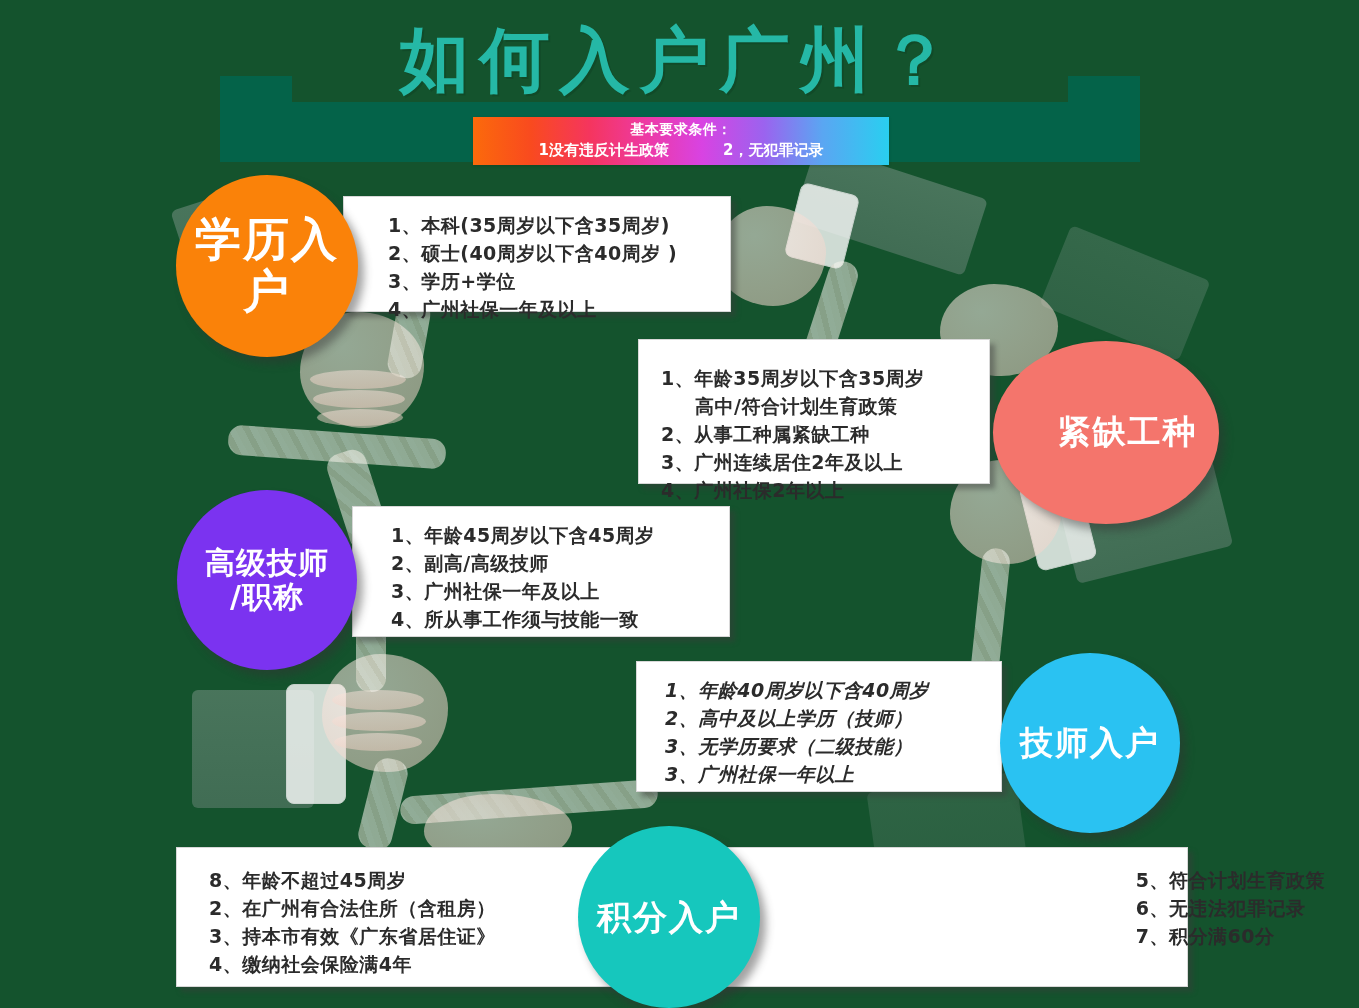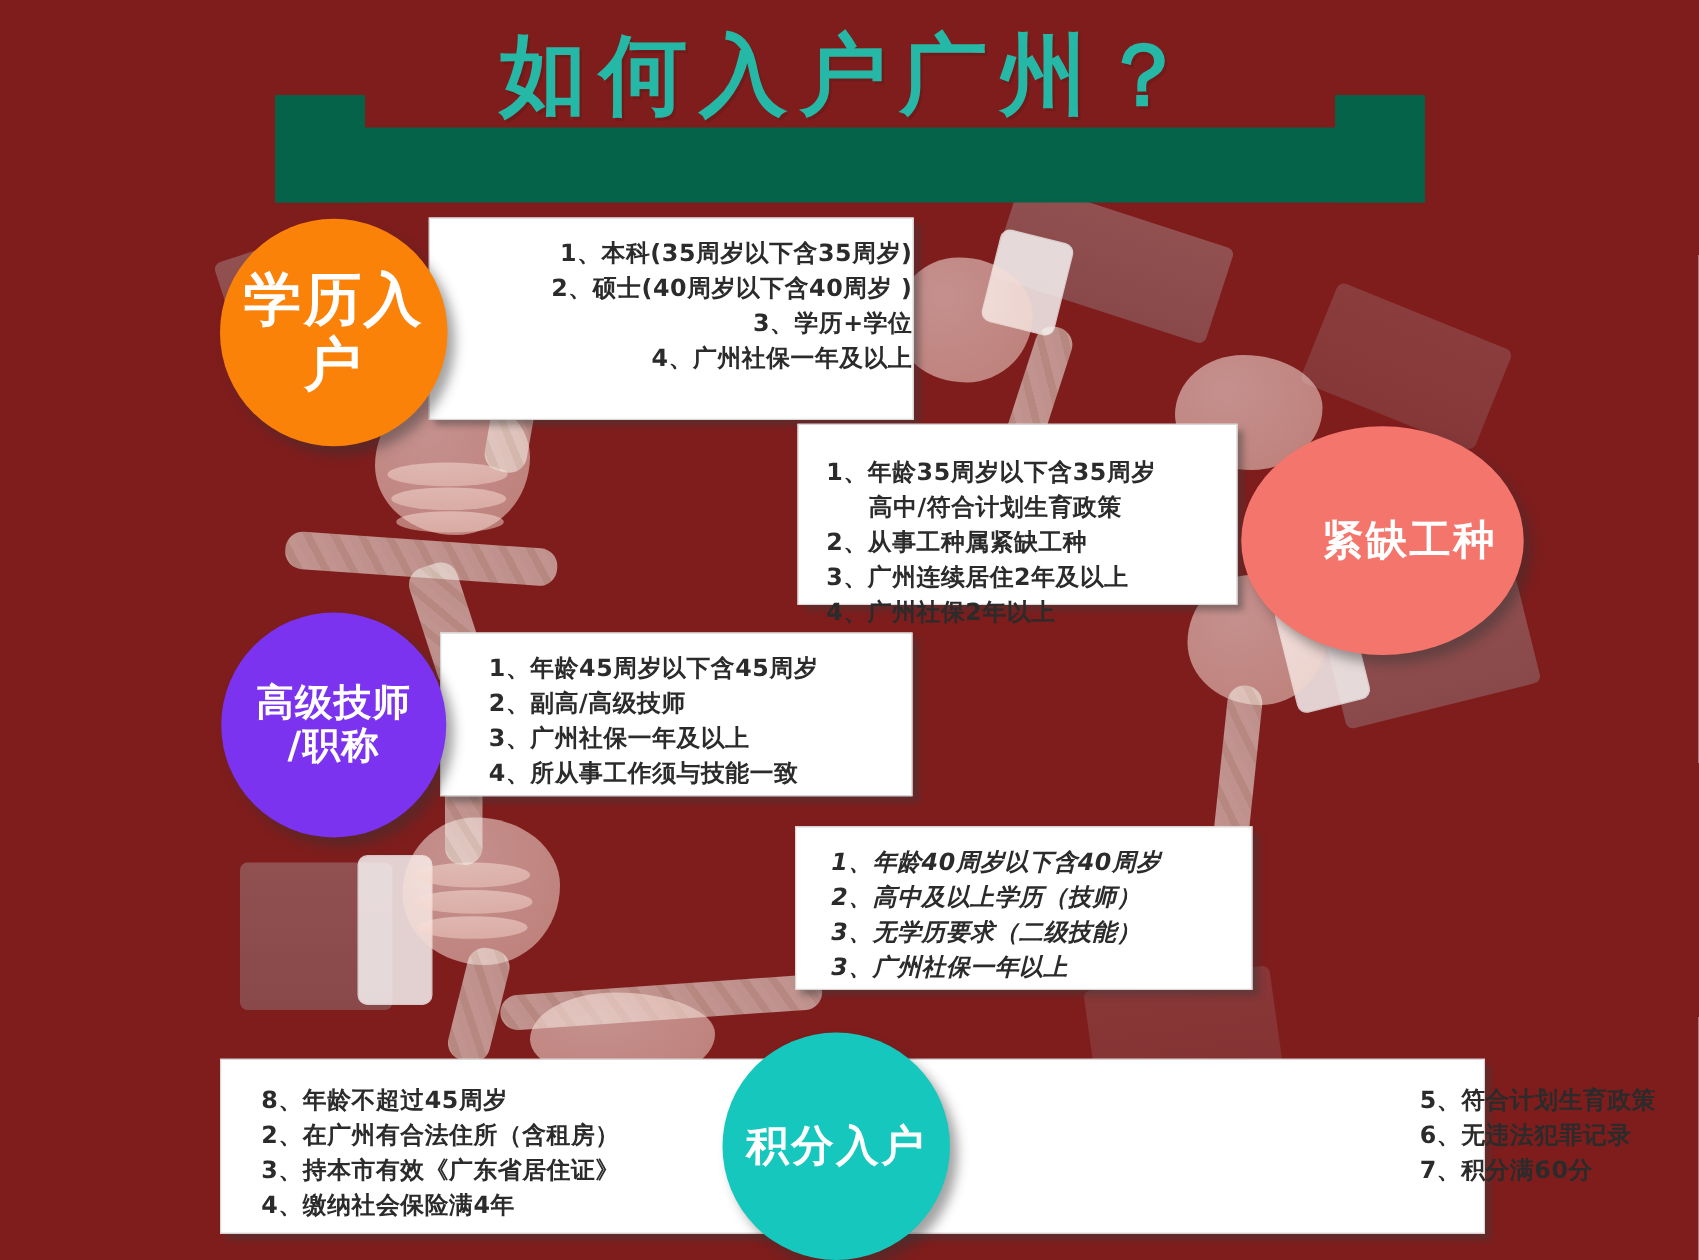--- a/index.html
+++ b/index.html
@@ -2,21 +2,21 @@
 <html><head>
 <meta charset="utf-8">
 <style>
   html,body{margin:0;padding:0;background:#fff;}
   body{
     font-family:"DejaVu Sans","Liberation Sans",sans-serif;
   }
   #stage{
     position:relative;
     width:1359px;height:1008px;
-    background:#7f1d1d;
+    background:#14532d;
     overflow:hidden;
   }
 
   
   #bg-photo{position:absolute;inset:0;overflow:hidden;}
   .bg-el{position:absolute;opacity:.30;}
   .sleeve{background:linear-gradient(180deg,#b9bcbe,#9fa3a6);opacity:.32;}
   .cuff{background:#fdfdfd;opacity:.8;border:1px solid #eee;}
   .hand{
     background:radial-gradient(ellipse at 35% 30%,#fdeee9 0%,#f7ddd4 55%,#eecfc4 100%);
@@ -86,21 +86,21 @@
     position:absolute;border-radius:50%;
     display:flex;align-items:center;justify-content:center;
     text-align:center;
     color:#ffffff;font-weight:bold;
     box-shadow:6px 7px 9px rgba(50,50,50,.45);
     line-height:1.12;
   }
 
   
   #c-xueli{left:176px;top:175px;width:182px;height:182px;background:#fa8209;font-size:46px;letter-spacing:2px;}
-  #p-xueli{left:343px;top:174px;width:388px;height:162px;padding:14px 0 0 44px;text-align:right;}
+  #p-xueli{left:343px;top:196px;width:388px;height:116px;padding:14px 0 0 44px;}
 
   #c-jinque{left:993px;top:341px;width:183px;height:183px;background:#f4756c;font-size:33px;letter-spacing:2px;padding-left:43px;}
   #p-jinque{left:638px;top:339px;width:352px;height:145px;padding:24px 0 0 22px;}
 
   #c-gaoji{left:177px;top:490px;width:180px;height:180px;background:#7b33f0;font-size:30px;letter-spacing:1px;}
   #p-gaoji{left:352px;top:506px;width:378px;height:131px;padding:14px 16px 0 38px;}
 
   #c-jishi{left:1000px;top:653px;width:180px;height:180px;background:#2ac2f2;font-size:33px;letter-spacing:2px;}
   #p-jishi{left:636px;top:661px;width:366px;height:131px;padding:14px 0 0 28px;font-style:italic;}
 
@@ -155,20 +155,27 @@
   </div>
 
   <div id="title">如何入户广州？</div>
 
   <div id="green-bar">
     <div class="gb" id="gb-left"></div>
     <div class="gb" id="gb-right"></div>
     <div class="gb" id="gb-mid"></div>
   </div>
 
+  <div id="req-banner">
+    <div id="req-title">基本要求条件：</div>
+    <div id="req-row">
+      <span>1没有违反计生政策</span>
+      <span>2，无犯罪记录</span>
+    </div>
+  </div>
 
   <div class="panel" id="p-xueli">
     <ul>
       <li>1、本科(35周岁以下含35周岁)</li>
       <li>2、硕士(40周岁以下含40周岁 )</li>
       <li>3、学历+学位</li>
       <li>4、广州社保一年及以上</li>
     </ul>
   </div>
   <div class="circle" id="c-xueli">
@@ -203,20 +210,23 @@
     </span>
   </div>
 
   <div class="panel" id="p-jishi">
     <ul>
       <li>1、年龄40周岁以下含40周岁</li>
       <li>2、高中及以上学历（技师）</li>
       <li>3、无学历要求（二级技能）</li>
       <li>3、广州社保一年以上</li>
     </ul>
+  </div>
+  <div class="circle" id="c-jishi">
+    <span>技师入户</span>
   </div>
 
   <div class="panel" id="p-jifen">
     <div class="cols">
       <ul class="col-a">
         <li>8、年龄不超过45周岁</li>
         <li>2、在广州有合法住所（含租房）</li>
         <li>3、持本市有效《广东省居住证》</li>
         <li>4、缴纳社会保险满4年</li>
       </ul>

